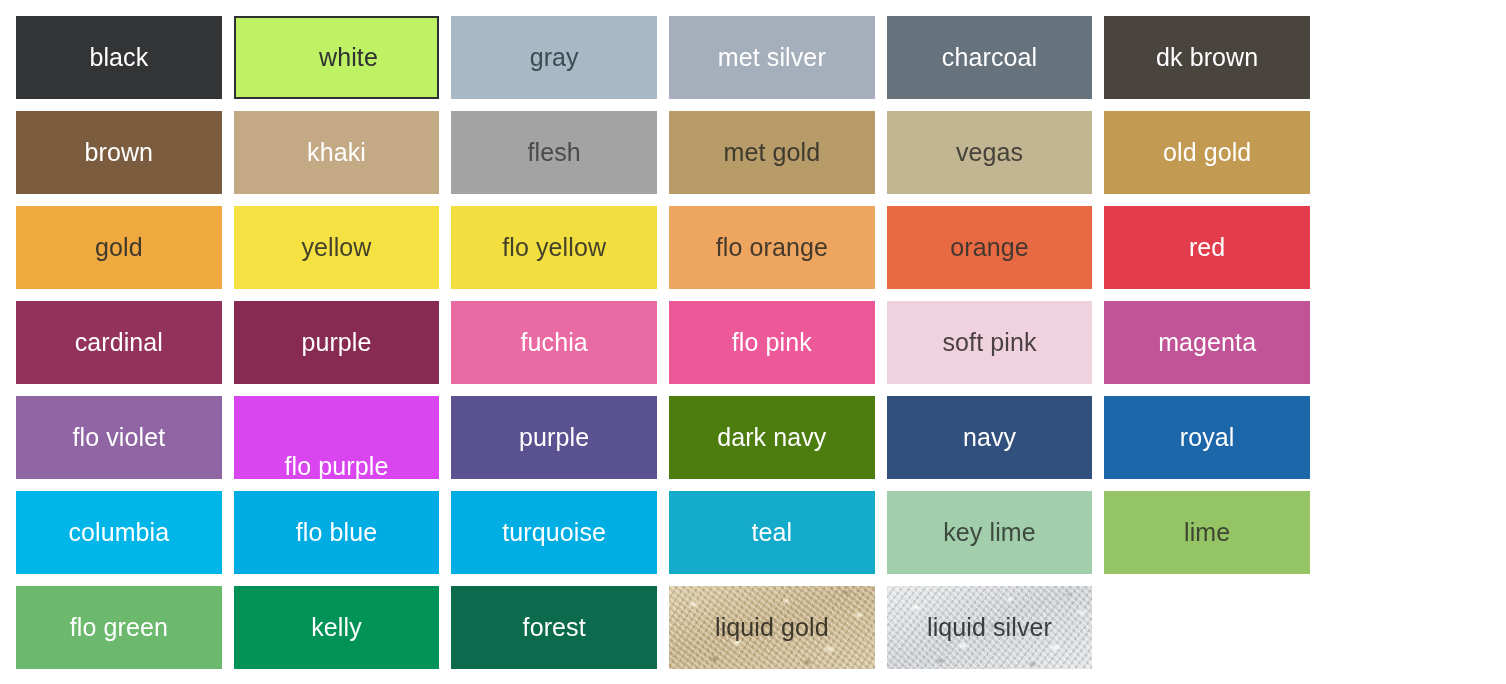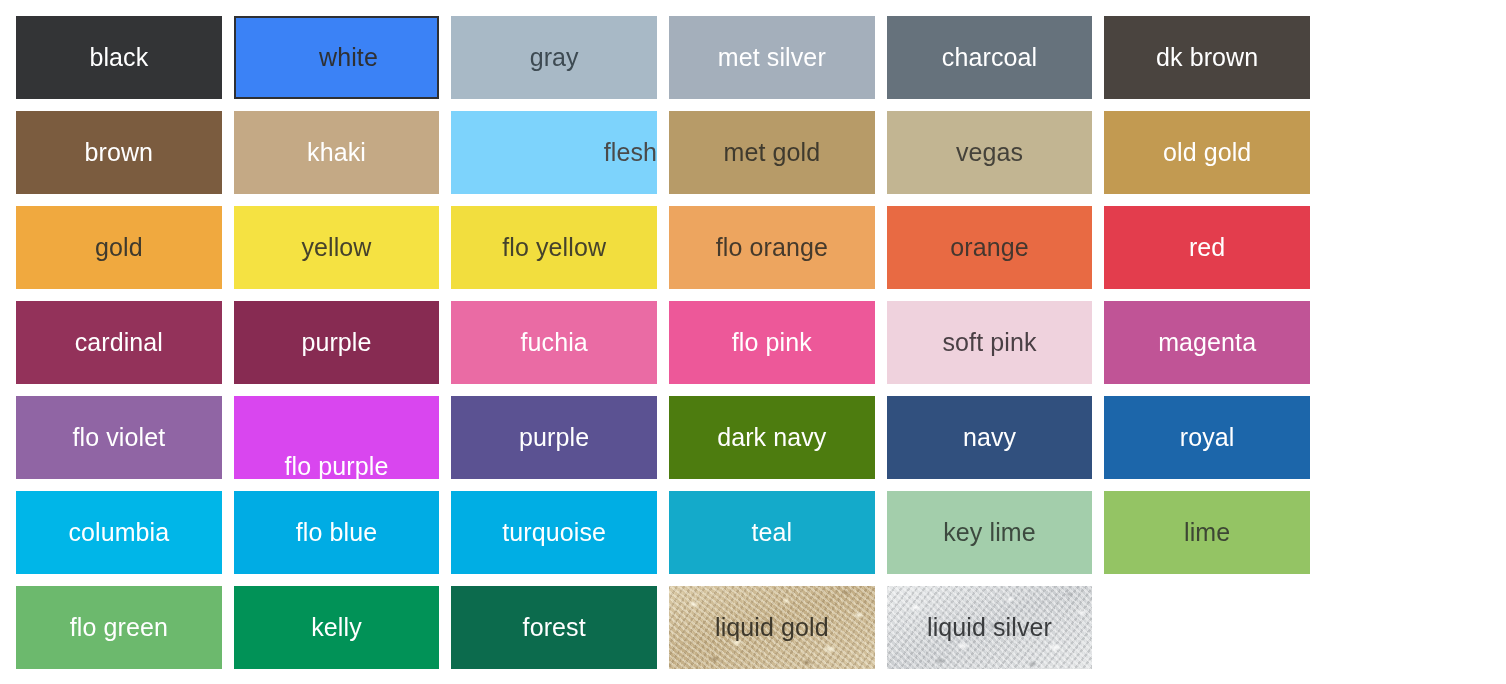--- a/index.html
+++ b/index.html
@@ -90,42 +90,42 @@
       linear-gradient(155deg, #e6e8e9 0%, #cbced1 48%, #e2e4e5 100%);
   }
 </style>
 </head>
 <body>
 
 <div id="swatch-grid">
     <div class="swatch" style="background-color: rgb(51, 52, 54);">
       <span class="swatch-label" style="color: rgb(255, 255, 255);">black</span>
     </div>
-    <div class="swatch outlined" style="background-color: #3b82f6; border-color: rgb(47, 48, 51); padding-left: 24px;">
+    <div class="swatch outlined" style="background-color: #bef264; border-color: rgb(47, 48, 51); padding-left: 24px;">
       <span class="swatch-label" style="color: rgb(47, 48, 51);">white</span>
     </div>
     <div class="swatch" style="background-color: rgb(168, 185, 198);">
       <span class="swatch-label" style="color: rgb(61, 74, 82);">gray</span>
     </div>
     <div class="swatch" style="background-color: rgb(164, 175, 187);">
       <span class="swatch-label" style="color: rgb(255, 255, 255);">met silver</span>
     </div>
     <div class="swatch" style="background-color: rgb(102, 114, 124);">
       <span class="swatch-label" style="color: rgb(255, 255, 255);">charcoal</span>
     </div>
     <div class="swatch" style="background-color: rgb(74, 68, 63);">
       <span class="swatch-label" style="color: rgb(255, 255, 255);">dk brown</span>
     </div>
     <div class="swatch" style="background-color: rgb(123, 92, 63);">
       <span class="swatch-label" style="color: rgb(255, 255, 255);">brown</span>
     </div>
     <div class="swatch" style="background-color: rgb(196, 169, 133);">
       <span class="swatch-label" style="color: rgb(255, 255, 255);">khaki</span>
     </div>
-    <div class="swatch" style="background-color: #7dd3fc; justify-content: flex-end;">
+    <div class="swatch" style="background-color: #a3a3a3;">
       <span class="swatch-label" style="color: rgb(74, 74, 74);">flesh</span>
     </div>
     <div class="swatch" style="background-color: rgb(183, 155, 104);">
       <span class="swatch-label" style="color: rgb(63, 58, 46);">met gold</span>
     </div>
     <div class="swatch" style="background-color: rgb(194, 181, 146);">
       <span class="swatch-label" style="color: rgb(69, 66, 58);">vegas</span>
     </div>
     <div class="swatch" style="background-color: rgb(194, 154, 81);">
       <span class="swatch-label" style="color: rgb(255, 255, 255);">old gold</span>

